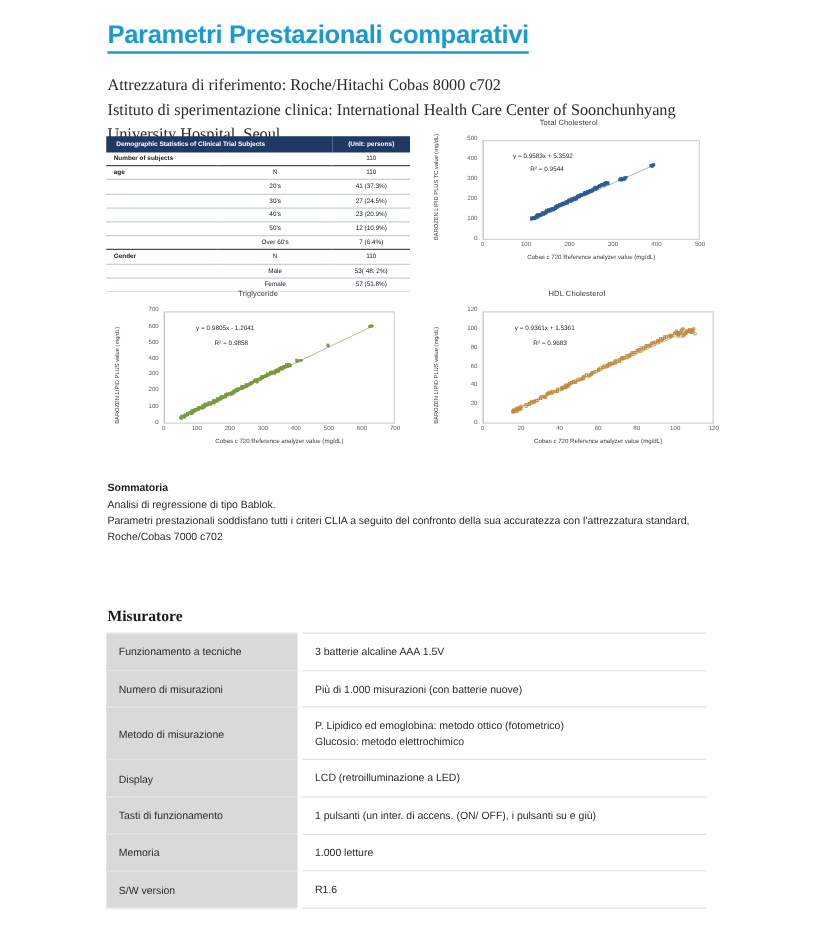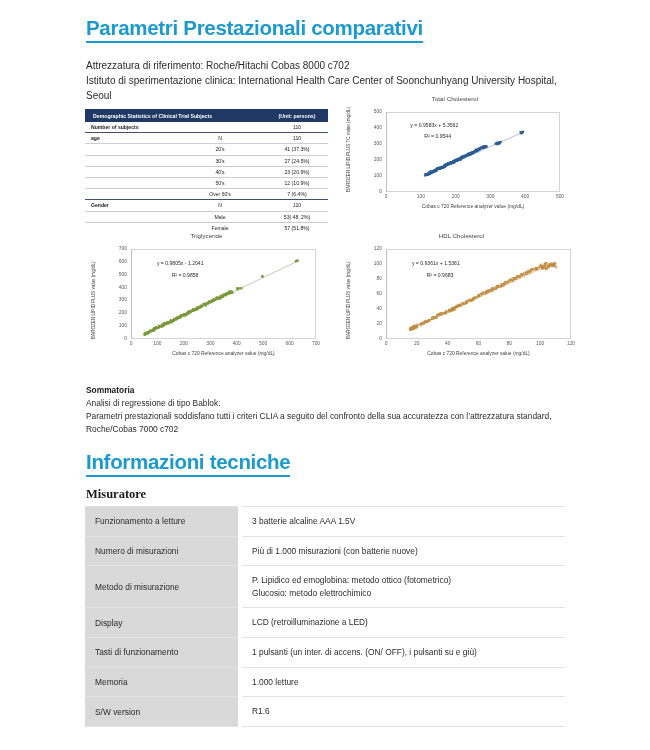--- a/index.html
+++ b/index.html
@@ -30,23 +30,24 @@
     font-size: 12.5px;
     font-weight: bold;
     color: #1a1a1a;
   }
 
   
   .intro {
     position: absolute;
     left: 86px; top: 58px;
     width: 482px;
-    font-size: 10px;
+    font-size: 13px;
     line-height: 1.5;
     color: #2b2b2b;
+    font-family: Liberation Serif, serif;
   }
 
   
   .demo-table {
     position: absolute;
     left: 85px; top: 109px;
     width: 243px;
     border-collapse: collapse;
     font-size: 5.1px;
     color: #1a1a1a;
@@ -984,32 +985,29 @@
         <div class="eqn" style="left: 86.7px; top: 31.4px;">R² = 0.9683</div>
       </div>
   </div>
 
   <div class="summary">
     <div class="b">Sommatoria</div>
     <div>Analisi di regressione di tipo Bablok.</div>
     <div>Parametri prestazionali soddisfano tutti i criteri CLIA a seguito del confronto della sua accuratezza con l’attrezzatura standard, Roche/Cobas 7000 c702</div>
   </div>
 
-  <div class="h1-wrap" style="top:450px;">
-    <span class="h1">Informazioni tecniche</span>
-  </div>
 
   <div style="position:absolute; left:86px; top:484px;font-family:Liberation Serif, serif;">
     <span class="h2">Misuratore</span>
   </div>
 
   <table class="spec-table">
     <tbody id="spec-body">
         <tr>
-          <td class="k">Funzionamento a letture</td>
+          <td class="k">Funzionamento a tecniche</td>
           <td class="v">
             <div>3 batterie alcaline AAA 1.5V</div>
           </td>
         </tr>
         <tr>
           <td class="k">Numero di misurazioni</td>
           <td class="v">
             <div>Più di 1.000 misurazioni (con batterie nuove)</div>
           </td>
         </tr>

